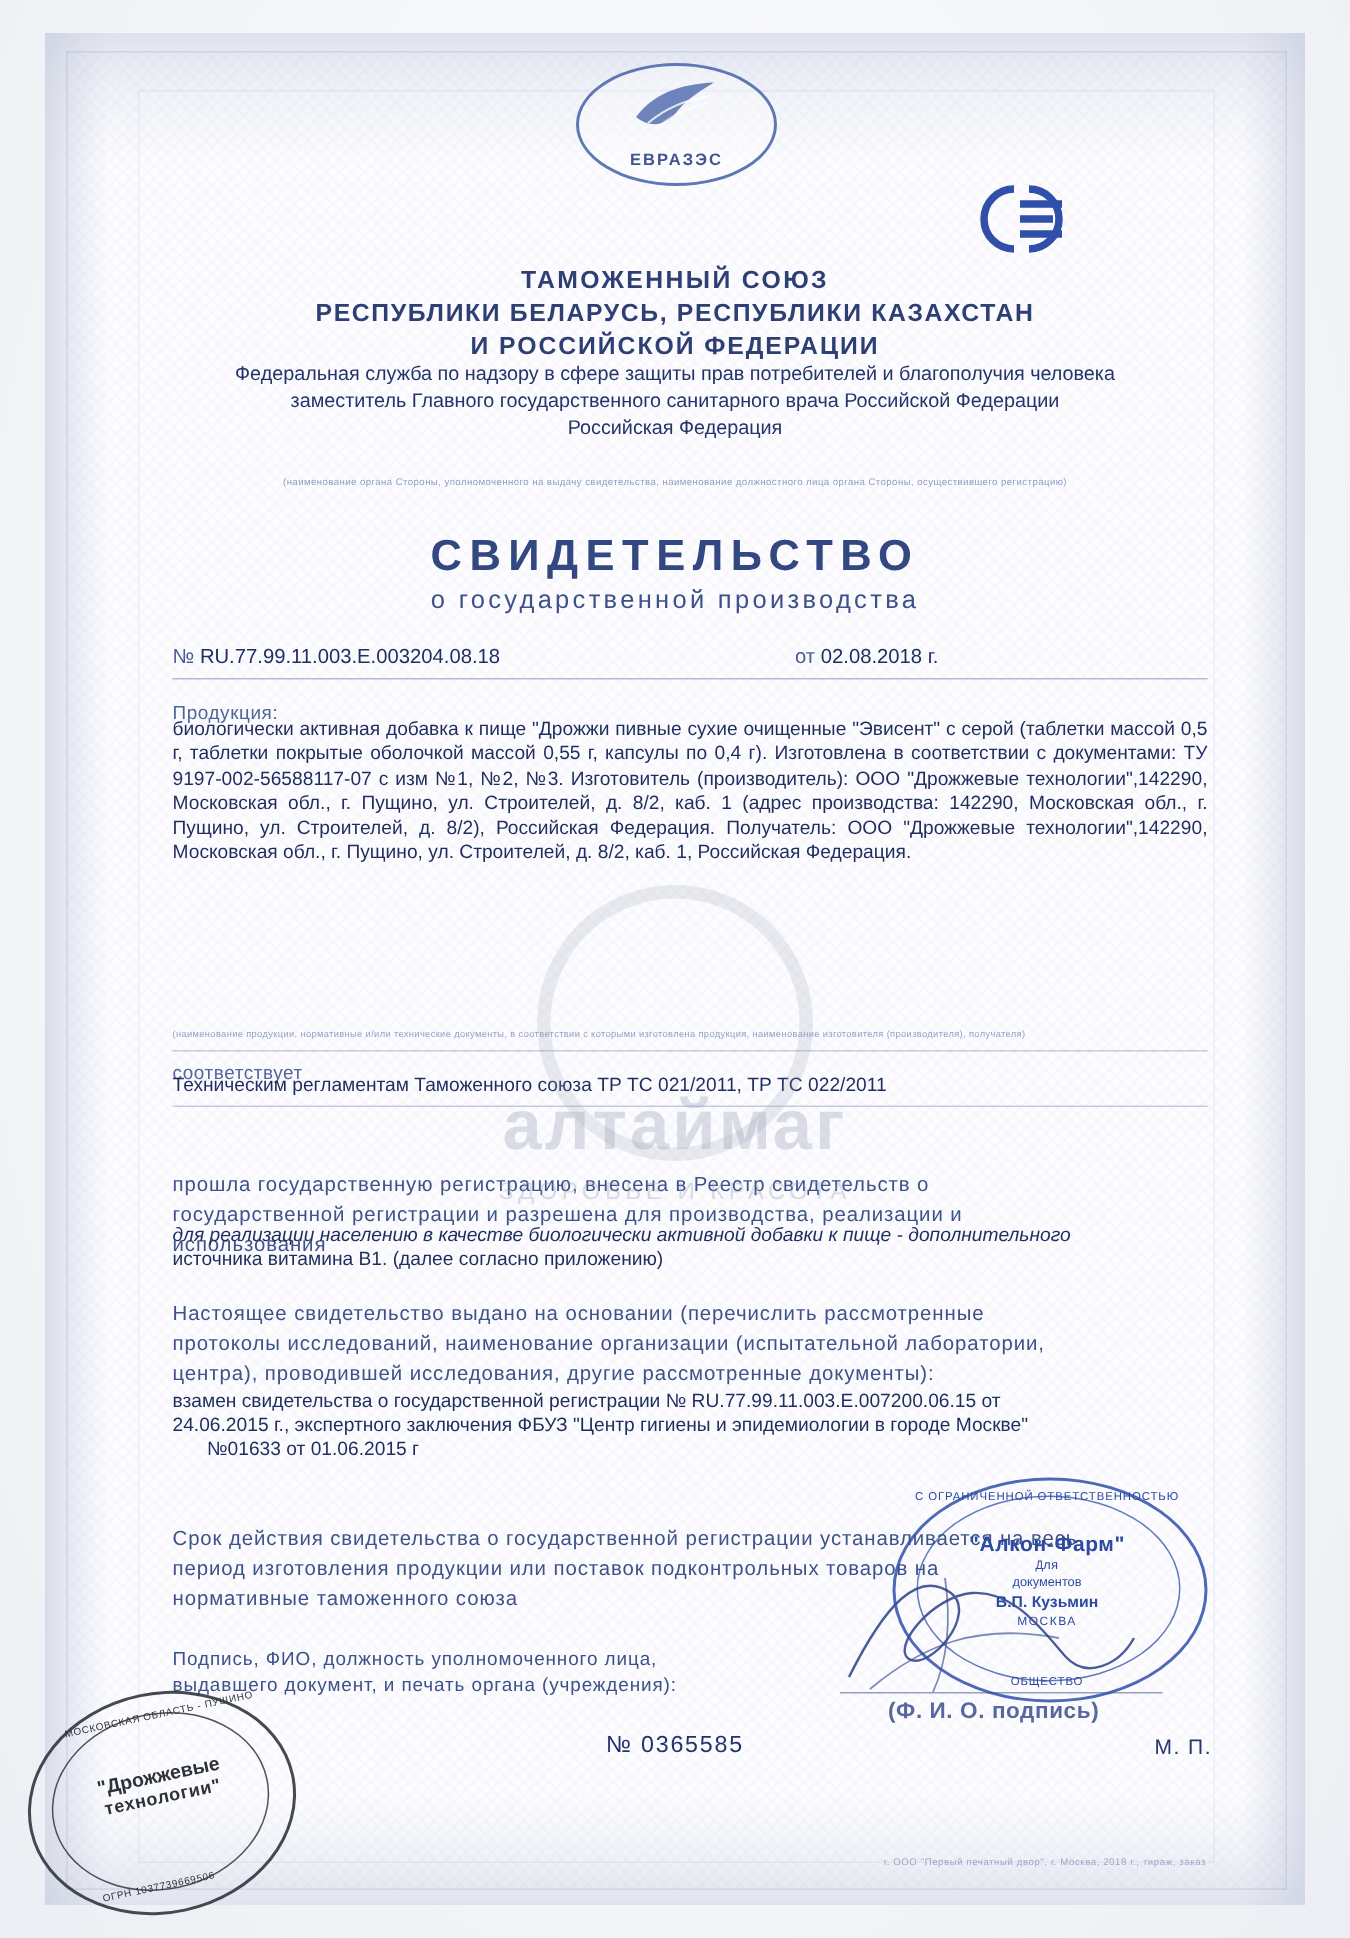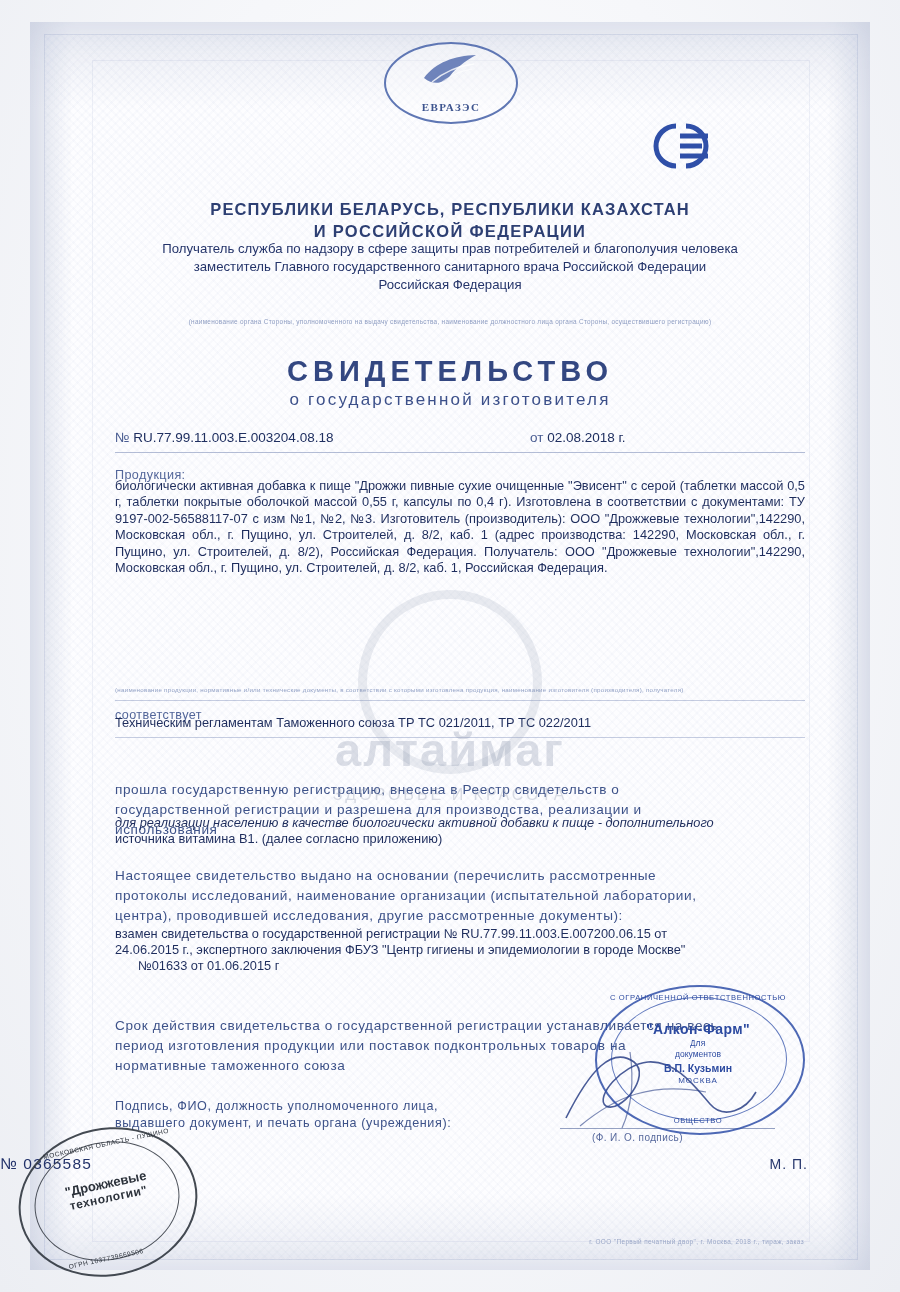--- a/index.html
+++ b/index.html
@@ -67,21 +67,20 @@
     left: 50%; top: 8px;
     transform: translateX(-50%);
   }
   .emblem .label {
     position: absolute;
     left: 0; right: 0; bottom: 9px;
     font-size: 11px;
     letter-spacing: 1.4px;
     color: #3e558f;
     font-weight: bold;
-    font-family: Liberation Serif, serif;
   }
 
   
   .eac {
     position: absolute;
     right: 178px;
     top: 122px;
     width: 76px; height: 48px;
   }
 
@@ -327,36 +326,38 @@
     position: absolute;
     left: 560px;
     width: 215px;
     border-bottom: 1px solid rgba(80,100,155,0.6);
     top: 1128px;
   }
   .sig-cap {
     position: absolute;
     left: 592px;
     top: 1132px;
-    font-size: 10px;
+    font-size: 15px;
     color: #56689c;
     letter-spacing: 0.4px;
+    font-weight: bold;
   }
   .mp {
     position: absolute;
     right: 92px;
     top: 1156px;
     font-size: 14px;
     color: #27376d;
     letter-spacing: 1px;
   }
   .blank-no {
     position: absolute;
     left: 0; right: 0;
     top: 1155px;
+    text-align: center;
     font-size: 15.5px;
     letter-spacing: 1.2px;
     color: #22326a;
   }
   .footer-print {
     position: absolute;
     right: 96px;
     top: 1238px;
     font-size: 6.4px;
     color: #9aa7c7;
@@ -391,32 +392,33 @@
   </div>
 
   <svg class="eac" viewBox="0 0 76 48">
     <path d="M30 4 A20 20 0 1 0 30 44" stroke="#2f4fa8" stroke-width="5" fill="none" stroke-linecap="butt"></path>
     <path d="M40 4 A20 20 0 1 1 40 44" stroke="#2f4fa8" stroke-width="5" fill="none" stroke-linecap="butt"></path>
     <path d="M34 14 H62" stroke="#2f4fa8" stroke-width="5" fill="none"></path>
     <path d="M34 24 H56" stroke="#2f4fa8" stroke-width="5" fill="none"></path>
     <path d="M34 34 H62" stroke="#2f4fa8" stroke-width="5" fill="none"></path>
   </svg>
 
+  <div class="hdr t-union">ТАМОЖЕННЫЙ СОЮЗ</div>
   <div class="hdr t-union2">РЕСПУБЛИКИ БЕЛАРУСЬ, РЕСПУБЛИКИ КАЗАХСТАН</div>
   <div class="hdr t-union3">И РОССИЙСКОЙ ФЕДЕРАЦИИ</div>
 
   <div class="hdr t-serv">
-    <div>Получатель служба по надзору в сфере защиты прав потребителей и благополучия человека</div>
+    <div>Федеральная служба по надзору в сфере защиты прав потребителей и благополучия человека</div>
     <div>заместитель Главного государственного санитарного врача Российской Федерации</div>
     <div>Российская Федерация</div>
   </div>
   <div class="hdr t-hint">(наименование органа Стороны, уполномоченного на выдачу свидетельства, наименование должностного лица органа Стороны, осуществившего регистрацию)</div>
 
   <div class="hdr t-title">СВИДЕТЕЛЬСТВО</div>
-  <div class="hdr t-subtitle">о государственной изготовителя</div>
+  <div class="hdr t-subtitle">о государственной производства</div>
 
   <div class="numrow">
     <span class="nlabel">№</span>
     <span>RU.77.99.11.003.Е.003204.08.18</span>
     <span class="date">
       <span class="nlabel">от</span>
       <span>02.08.2018 г.</span>
     </span>
   </div>
   <div class="numline"></div>

